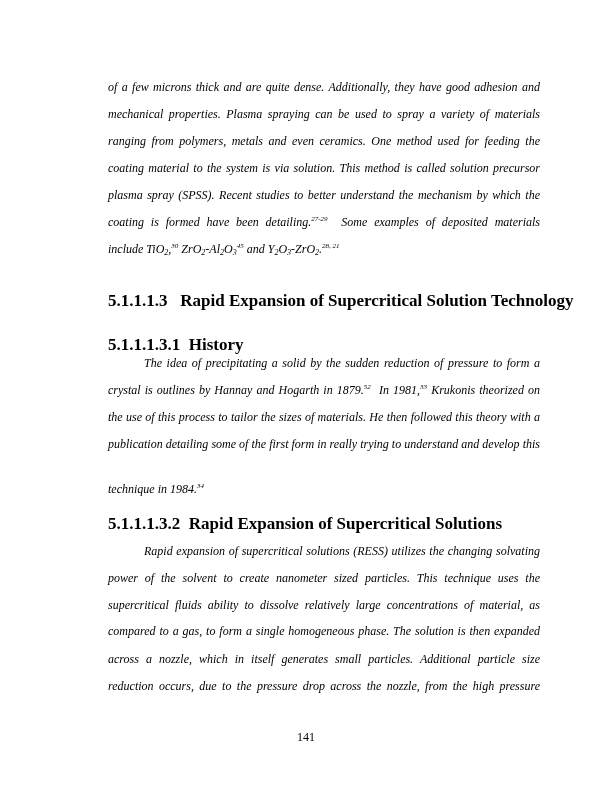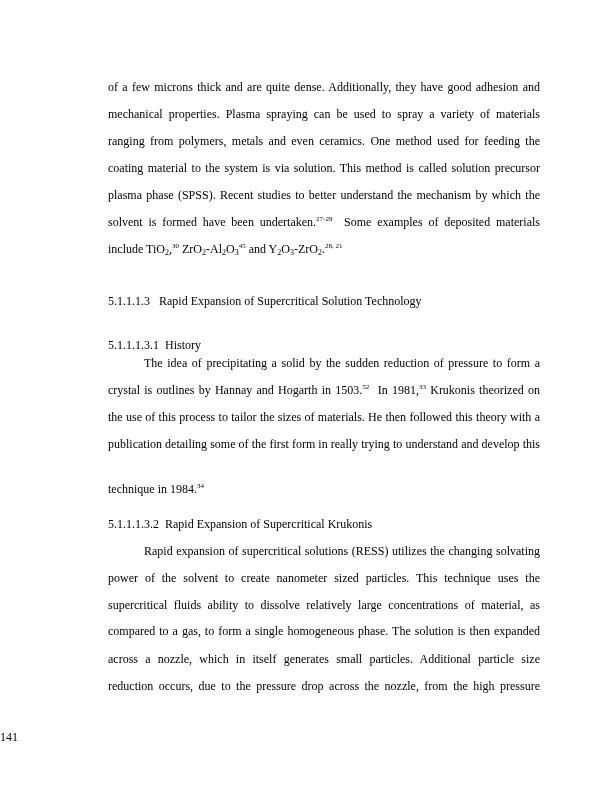--- a/index.html
+++ b/index.html
@@ -1,57 +1,57 @@
 <!DOCTYPE html>
 <html><head>
 <meta charset="utf-8">
 <style>
   html, body { margin: 0; padding: 0; background: #ffffff; }
   body { width: 612px; height: 792px; position: relative; overflow: hidden;
          font-family: "Liberation Serif", serif; color: #000; }
   .line { position: absolute; left: 108px; width: 432px; font-size: 12px; line-height: 14px;
-          white-space: nowrap; text-align: justify; text-align-last: justify; }
+          white-space: nowrap; text-align: justify; text-align-last: justify; font-style: italic; }
   .line.last { text-align-last: left; }
   .line.indent { left: 144px; width: 396px; }
-  .heading { position: absolute; left: 108px; font-size: 12px; font-weight: normal; line-height: 14px; white-space: nowrap; }
+  .heading { position: absolute; left: 108px; font-size: 17px; font-weight: bold; line-height: 14px; white-space: nowrap; }
   sup { font-size: 7px; vertical-align: 5px; line-height: 0; margin-top: 48px; }
   sub { font-size: 8px; vertical-align: -2px; line-height: 0; }
-  .pagenum { position: absolute; left: 0; width: 612px; top: 730px; font-size: 12px; }
+  .pagenum { position: absolute; left: 0; width: 612px; top: 730px; text-align: center; font-size: 12px; }
 </style>
 </head>
 <body>
 
 <div>
   <div class="line" style="top:80px">of a few microns thick and are quite dense.  Additionally, they have good adhesion and</div>
   <div class="line" style="top:107px">mechanical properties.  Plasma spraying can be used to spray a variety of materials</div>
   <div class="line" style="top:134px">ranging from polymers, metals and even ceramics.  One method used for feeding the</div>
   <div class="line" style="top:161px">coating material to the system is via solution.  This method is called solution precursor</div>
-  <div class="line" style="top:188px">plasma phase (SPSS).  Recent studies to better understand the mechanism by which the</div>
-  <div class="line" style="top:215px"><span>solvent is formed have been undertaken.</span><sup>27-29</sup><span style="white-space:pre">  Some examples of deposited materials</span></div>
+  <div class="line" style="top:188px">plasma spray (SPSS).  Recent studies to better understand the mechanism by which the</div>
+  <div class="line" style="top:215px"><span>coating is formed have been detailing.</span><sup>27-29</sup><span style="white-space:pre">  Some examples of deposited materials</span></div>
   <div class="line last" style="top:242px"><span>include TiO</span><sub>2</sub><span>,</span><sup>30</sup><span style="white-space:pre"> ZrO</span><sub>2</sub><span>-Al</span><sub>2</sub><span>O</span><sub>3</sub><sup>45</sup><span style="white-space:pre"> and Y</span><sub>2</sub><span>O</span><sub>3</sub><span>-ZrO</span><sub>2</sub><span>.</span><sup>28, 21</sup></div>
 </div>
 
 <div class="heading" style="top:294px">
   <span>5.1.1.1.3</span>&nbsp;&nbsp;&nbsp;<span>Rapid Expansion of Supercritical Solution Technology</span>
 </div>
 
 <div class="heading" style="top:338px">
   <span>5.1.1.1.3.1</span>&nbsp;&nbsp;<span>History</span>
 </div>
 
 <div>
   <div class="line indent" style="top:356px">The idea of precipitating a solid by the sudden reduction of pressure to form a</div>
-  <div class="line" style="top:383px"><span>crystal is outlines by Hannay and Hogarth in 1503.</span><sup>52</sup><span style="white-space:pre">  In 1981,</span><sup>33</sup><span style="white-space:pre"> Krukonis theorized on</span></div>
+  <div class="line" style="top:383px"><span>crystal is outlines by Hannay and Hogarth in 1879.</span><sup>52</sup><span style="white-space:pre">  In 1981,</span><sup>33</sup><span style="white-space:pre"> Krukonis theorized on</span></div>
   <div class="line" style="top:410px">the use of this process to tailor the sizes of materials.  He then followed this theory with a</div>
   <div class="line" style="top:437px">publication detailing some of the first form in really trying to understand and develop this</div>
   <div class="line last" style="top:482px"><span>technique in 1984.</span><sup>34</sup></div>
 </div>
 
 <div class="heading" style="top:517px">
-  <span>5.1.1.1.3.2</span>&nbsp;&nbsp;<span>Rapid Expansion of Supercritical Krukonis</span>
+  <span>5.1.1.1.3.2</span>&nbsp;&nbsp;<span>Rapid Expansion of Supercritical Solutions</span>
 </div>
 
 <div>
   <div class="line indent" style="top:544px">Rapid expansion of supercritical solutions (RESS) utilizes the changing solvating</div>
   <div class="line" style="top:571px">power of the solvent to create nanometer sized particles.  This technique uses the</div>
   <div class="line" style="top:598px">supercritical fluids ability to dissolve relatively large concentrations of material, as</div>
   <div class="line" style="top:624px">compared to a gas, to form a single homogeneous phase.  The solution is then expanded</div>
   <div class="line" style="top:652px">across a nozzle, which in itself generates small particles.  Additional particle size</div>
   <div class="line" style="top:679px">reduction occurs, due to the pressure drop across the nozzle, from the high pressure</div>
 </div>

